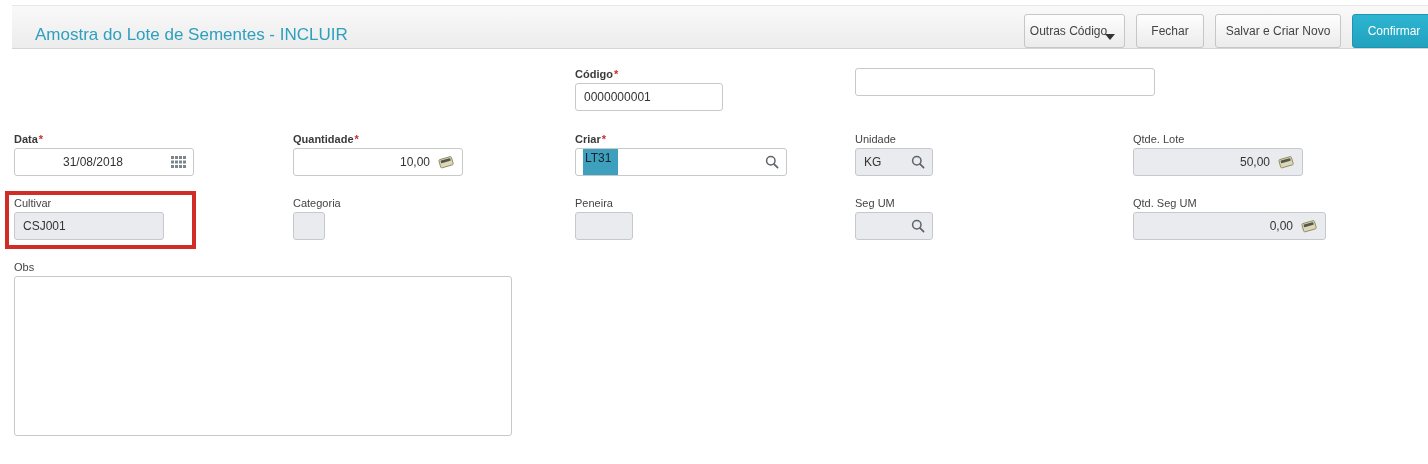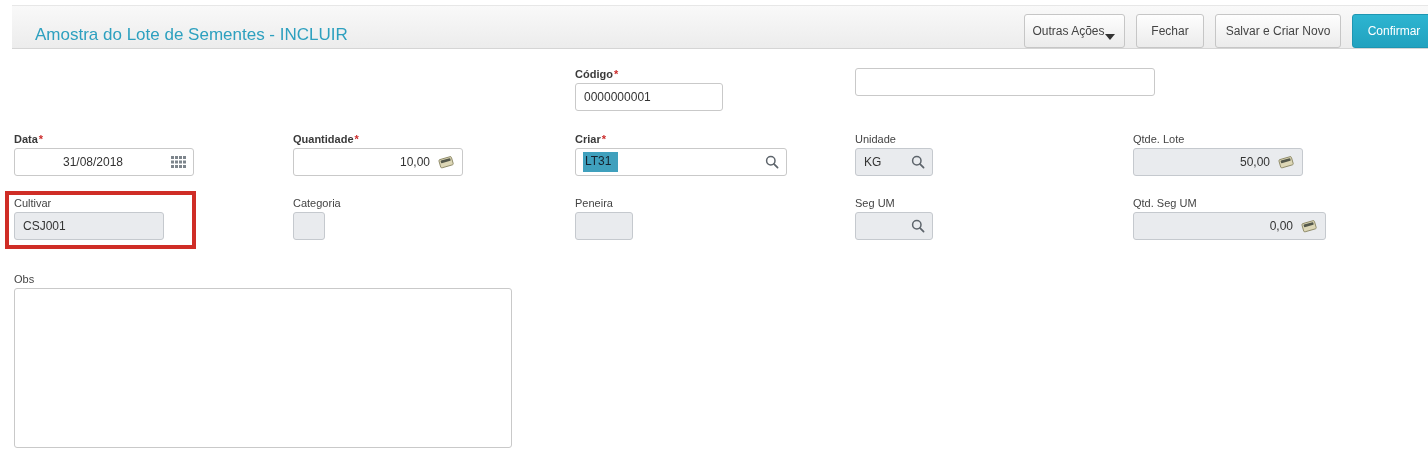--- a/index.html
+++ b/index.html
@@ -52,21 +52,21 @@
     padding:0 8px;box-sizing:border-box;
   }
   .box.with-icon input{padding-right:28px;}
   .box.num input{text-align:right;padding-right:32px;}
   .box.center input{text-align:center;padding-right:30px;}
   .icon{position:absolute;right:7px;top:50%;transform:translateY(-50%);line-height:0;}
   .fakeinput{
     display:flex;align-items:center;height:100%;padding:0 28px 0 7px;box-sizing:border-box;
   }
   .sel{
-    background:#3fa0bd;color:#16222e;font-size:12px;padding:2px 7px 4px 2px;
+    background:#3fa0bd;color:#16222e;font-size:12px;padding:2px 7px 10px 2px;
     white-space:pre;
   }
   .obs-area{
     position:absolute;left:0;top:15px;width:498px;height:160px;box-sizing:border-box;
     border:1px solid #c9c9c9;border-radius:3px;resize:none;outline:none;
     font-family:"Liberation Sans",sans-serif;font-size:12px;color:#333;padding:6px 8px;
   }
   .annotation{
     position:absolute;left:5px;top:191px;width:191px;height:58px;box-sizing:border-box;
     border:4px solid #cf2d26;z-index:5;pointer-events:none;
@@ -78,32 +78,32 @@
   .f-data{left:14px;top:133px;width:180px;}
   .f-quantidade{left:293px;top:133px;width:170px;}
   .f-lote{left:575px;top:133px;width:212px;}
   .f-unidade{left:855px;top:133px;width:78px;}
   .f-qtde-lote{left:1133px;top:133px;width:170px;}
   .f-cultivar{left:14px;top:197px;width:150px;}
   .f-categoria{left:293px;top:197px;width:32px;}
   .f-peneira{left:575px;top:197px;width:58px;}
   .f-seg-um{left:855px;top:197px;width:78px;}
   .f-qtd-seg-um{left:1133px;top:197px;width:193px;}
-  .f-obs{left:14px;top:261px;width:498px;margin-top:12px;}
+  .f-obs{left:14px;top:261px;width:498px;}
 </style>
 </head>
 <body>
 
 <div class="screen">
 
   <div class="header">
     <div class="page-title">Amostra do Lote de Sementes - INCLUIR</div>
 
     <div class="btn btn-outras">
-      <span>Outras Ações</span>
+      <span>Outras Código</span>
       <span class="caret"></span>
     </div>
     <div class="btn btn-fechar">
       <span>Fechar</span>
     </div>
     <div class="btn btn-salvar">
       <span>Salvar e Criar Novo</span>
     </div>
     <div class="btn primary btn-confirmar">
       <span>Confirmar</span>

